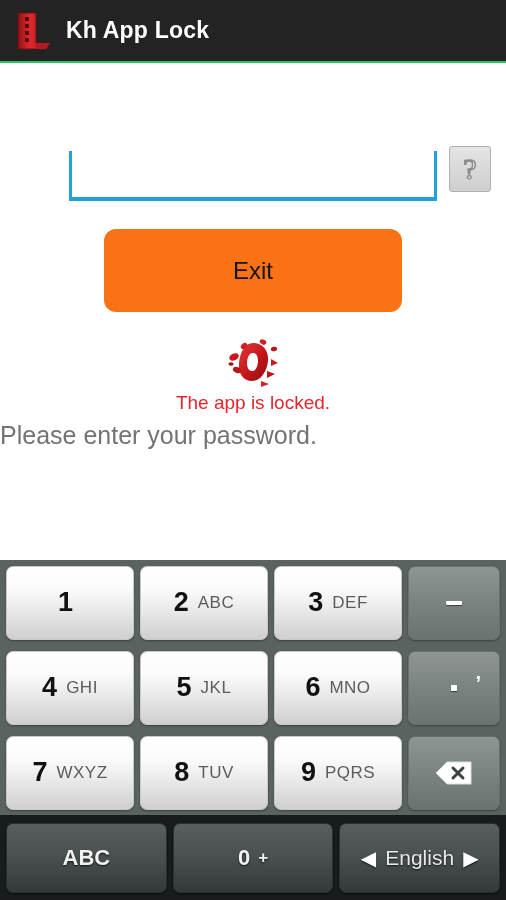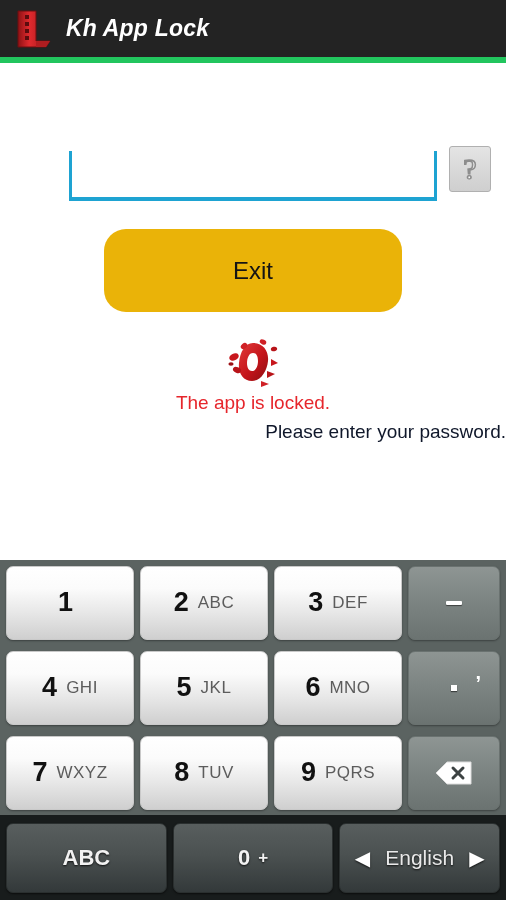--- a/index.html
+++ b/index.html
@@ -8,22 +8,22 @@
     font-family: "Liberation Sans", sans-serif;
     background: #ffffff;
     overflow: hidden;
   }
   #screen { position: relative; width: 506px; height: 900px; background: #ffffff; }
 
   
   #titlebar {
     position: absolute; left: 0; top: 0; width: 506px; height: 63px;
     background: #232323;
-    border-bottom: 6px solid #22c55e;
-    display: flex; align-items: center; font-style: italic;
+    border-bottom: 2px solid #22c55e;
+    display: flex; align-items: center;
   }
   #app-icon {
     width: 40px; height: 44px; margin-left: 12px; margin-right: 14px;
     position: relative; flex: 0 0 auto;
   }
   #app-icon svg { display: block; }
   #app-title {
     color: #ffffff; font-size: 23px; font-weight: bold;
     letter-spacing: 0.2px;
   }
@@ -62,38 +62,38 @@
     color: transparent;
     -webkit-text-stroke: 1.6px #8d8d8d;
     font-family: "Liberation Serif", serif;
     font-weight: normal;
     text-shadow: 0 1px 0 rgba(255,255,255,0.8);
   }
 
   #exit-btn {
     position: absolute; left: 104px; top: 166px;
     width: 298px; height: 83px;
-    background: #eab308;
-    border: none; border-radius: 22px;
+    background: #f97316;
+    border: none; border-radius: 12px;
     color: #141414; font-size: 24px;
     font-family: "Liberation Sans", sans-serif;
     cursor: pointer;
   }
 
   #lock-graphic {
     position: absolute; left: 0; top: 272px; width: 506px; height: 56px;
     display: flex; align-items: center; justify-content: center;
   }
   #locked-msg {
     position: absolute; left: 0; top: 329px; width: 506px;
     text-align: center; color: #e6262c; font-size: 19px;
   }
   #prompt-msg {
     position: absolute; left: 0; top: 358px; width: 506px;
-    text-align: right; color: #0f172a; font-size: 19px;
+    text-align: left; color: #737373; font-size: 25px;
   }
 
   
   #keyboard {
     position: absolute; left: 0; top: 560px; width: 506px; height: 340px;
     background: #5b6361;
     display: flex; flex-direction: column;
   }
   .kbrow {
     display: flex; flex: 1 1 0; align-items: center;
@@ -140,21 +140,21 @@
     position: absolute; right: 18px; top: 10px;
     color: #ffffff; font-size: 20px; font-weight: bold; line-height: 1;
   }
   .period {
     width: 6px; height: 6px; background: #ffffff;
     box-shadow: 0 1px 1px rgba(0,0,0,0.5);
   }
   .bksp { display: block; }
   .arrow { color: #ffffff; font-size: 20px; text-shadow: 0 1px 2px rgba(0,0,0,0.8); }
   .lang-label {
-    font-size: 21px; color: #e9e9e9; margin: 0 15px;
+    font-size: 21px; color: #e9e9e9; margin: 0 9px;
     text-shadow: 0 1px 2px rgba(0,0,0,0.8);
   }
   .zero-plus { font-size: 17px; font-weight: bold; color: #f2f2f2; margin-left: 8px;
     text-shadow: 0 1px 2px rgba(0,0,0,0.8); }
 </style>
 </head>
 <body>
 
 <div id="screen">
 

